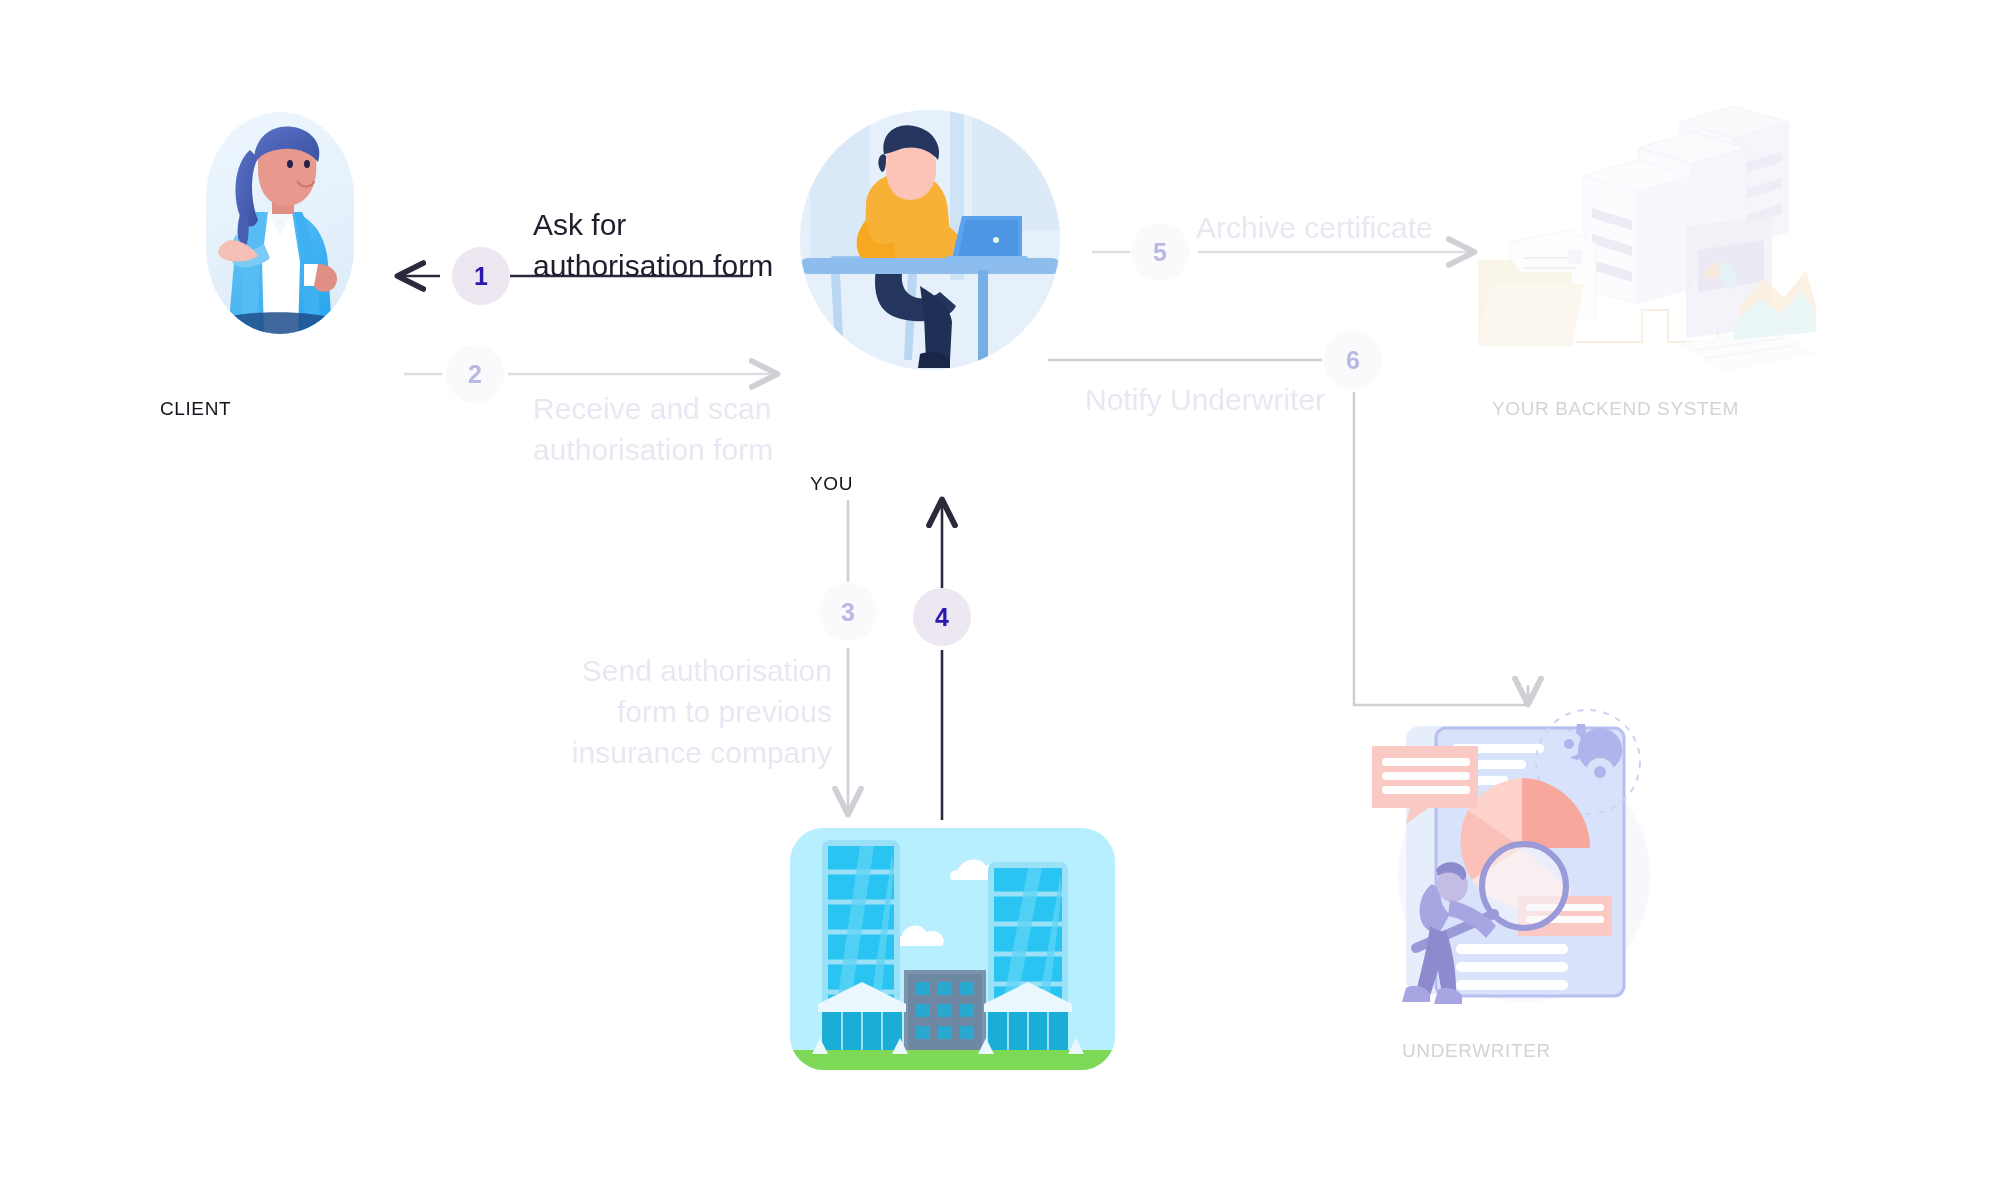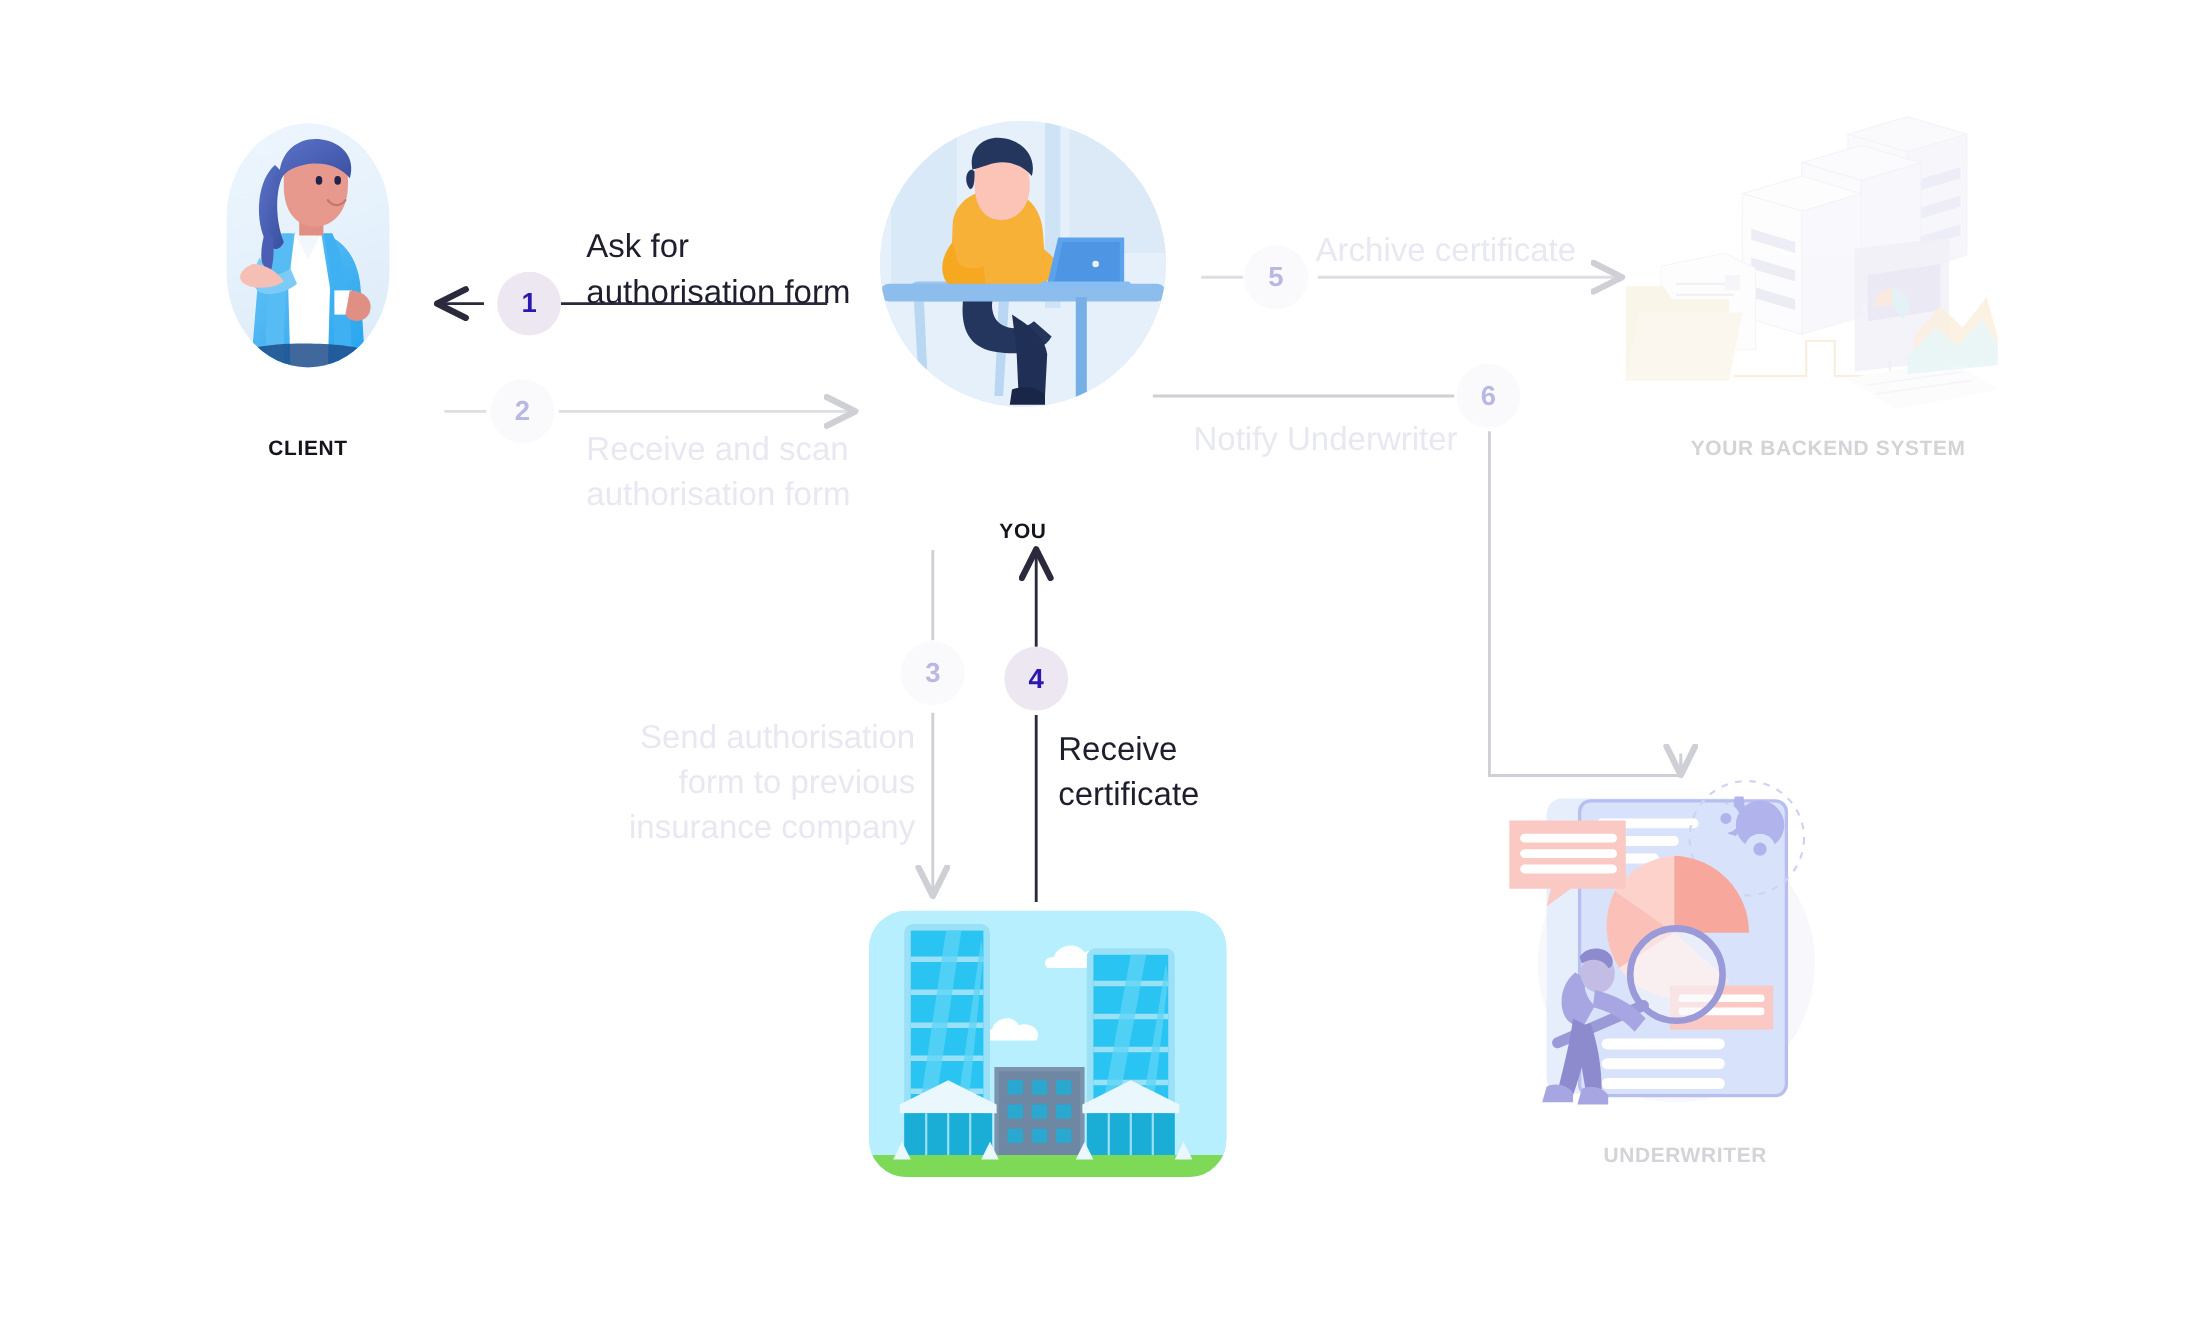--- a/index.html
+++ b/index.html
@@ -18,22 +18,22 @@
   .stage {
     position: absolute;
     left: 0; top: 0;
     width: 2009px;
     height: 1200px;
   }
 
   
   .node-label {
     position: absolute;
-    text-align: center;
-    font-weight: bold;
+    text-align: left;
+    font-weight: normal;
     font-size: 19px;
     letter-spacing: 0.6px;
     line-height: 1.35;
     color: #14141e;
     white-space: pre-line;
   }
   .node-label.faded { color: #d3d3d8; }
 
   
   .step-circle {
@@ -508,20 +508,18 @@
   <div class="edge-label active" style="left:533px; top:205px; width:300px; text-align:left;">Ask for
 authorisation form</div>
 
   <div class="edge-label muted" style="left:533px; top:389px; width:300px; text-align:left;">Receive and scan
 authorisation form</div>
 
   <div class="edge-label muted" style="left:533px; top:651px; width:299px; text-align:right;">Send authorisation
 form to previous
 insurance company</div>
 
-  <div class="edge-label active" style="left:962px; top:662px; width:260px; text-align:left;">Receive
-certificate</div>
 
   <div class="edge-label muted" style="left:1196px; top:208px; width:320px; text-align:left;">Archive certificate</div>
 
   <div class="edge-label muted" style="left:1085px; top:380px; width:320px; text-align:left;">Notify Underwriter</div>
 
 </div>
 
 </body></html>

